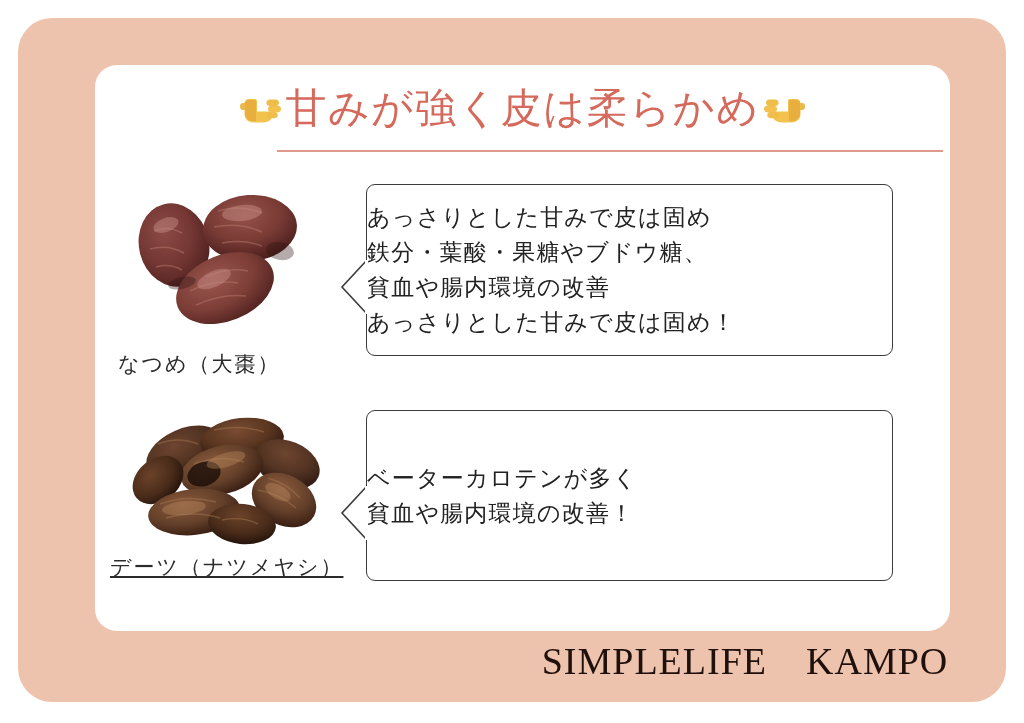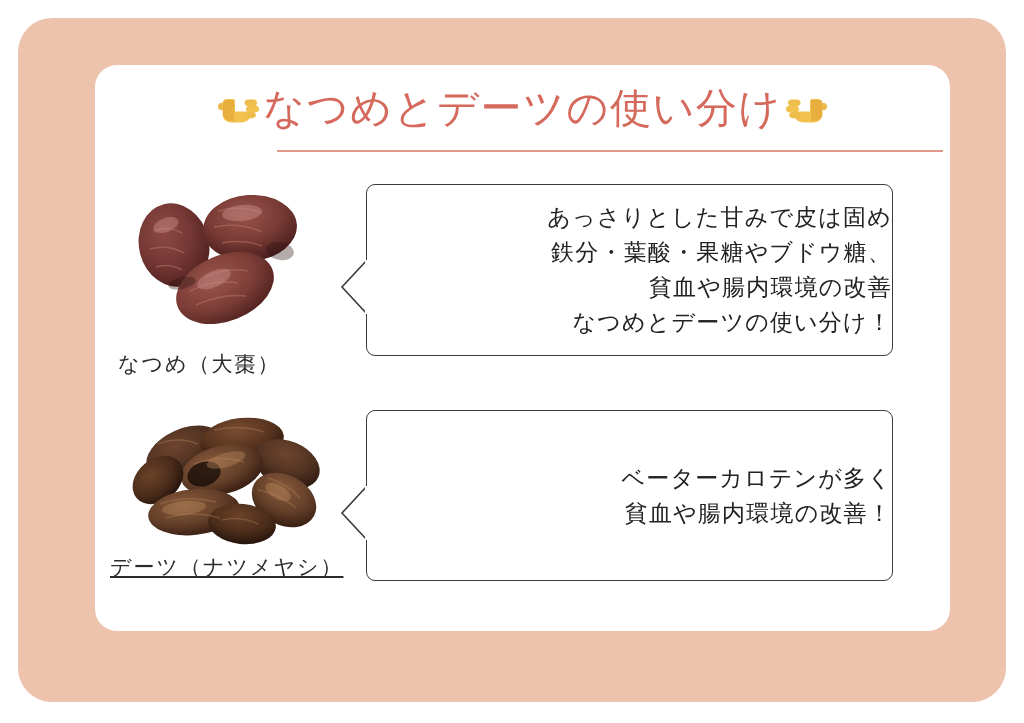--- a/index.html
+++ b/index.html
@@ -104,21 +104,21 @@
 
   
   .bubble {
     position: absolute;
     border: 1.6px solid #3b3b3b;
     border-radius: 9px;
     background: #ffffff;
     box-sizing: border-box;
     display: flex;
     flex-direction: column;
-    align-items: flex-end;
+    align-items: flex-start;
     justify-content: center;
   }
   .bubble-line {
     font-family: "DejaVu Sans", sans-serif;
     font-size: 23px;
     color: #222222;
     letter-spacing: 1.2px;
     line-height: 1.52;
     text-align: center;
     white-space: nowrap;
@@ -162,21 +162,21 @@
           <g>
             <path d="M4 14 C2 14 1 15.5 1 17.5 C1 19.5 2 21 4 21 L14 21 L14 14 Z" fill="#eab84a"></path>
             <path d="M10 10 C7 10 5.5 12 5.5 14.5 L5.5 25 C5.5 29.5 9 33.5 14.5 33.5 L24 33.5 C30 33.5 34 29.5 34 24.5 L34 22.5 L18 22.5 L18 12 C18 10.8 17 10 15.8 10 Z" fill="#f2c14e"></path>
             <path d="M33 16.5 C30.5 16.5 29 18 29 20 C29 22 30.5 23.5 33 23.5 L38 23.5 C40.5 23.5 42 22 42 20 C42 18 40.5 16.5 38 16.5 Z" fill="#f2c14e"></path>
             <path d="M31 10.5 C28.8 10.5 27.4 12 27.4 13.8 C27.4 15.6 28.8 17 31 17 L36.5 17 C38.7 17 40 15.6 40 13.8 C40 12 38.7 10.5 36.5 10.5 Z" fill="#efbd49"></path>
             <path d="M30.5 23 C28.5 23 27.2 24.4 27.2 26.1 C27.2 27.8 28.5 29.2 30.5 29.2 L35.5 29.2 C37.5 29.2 38.8 27.8 38.8 26.1 C38.8 24.4 37.5 23 35.5 23 Z" fill="#efbd49"></path>
             <path d="M10 11 C7.5 11 6 13 6 15 L6 24.5 C6 28.5 9.2 32 14.5 32 L17 32 L17 11 Z" fill="#e8ae3e"></path>
           </g>
         </svg>
       </span>
-      <span class="title-text">なつめとデーツの使い分け</span>
+      <span class="title-text">甘みが強く皮は柔らかめ</span>
       <span class="hand-emoji">
         <svg viewBox="0 0 44 40" xmlns="http://www.w3.org/2000/svg">
           <g transform="translate(44,0) scale(-1,1)">
             <path d="M4 14 C2 14 1 15.5 1 17.5 C1 19.5 2 21 4 21 L14 21 L14 14 Z" fill="#eab84a"></path>
             <path d="M10 10 C7 10 5.5 12 5.5 14.5 L5.5 25 C5.5 29.5 9 33.5 14.5 33.5 L24 33.5 C30 33.5 34 29.5 34 24.5 L34 22.5 L18 22.5 L18 12 C18 10.8 17 10 15.8 10 Z" fill="#f2c14e"></path>
             <path d="M33 16.5 C30.5 16.5 29 18 29 20 C29 22 30.5 23.5 33 23.5 L38 23.5 C40.5 23.5 42 22 42 20 C42 18 40.5 16.5 38 16.5 Z" fill="#f2c14e"></path>
             <path d="M31 10.5 C28.8 10.5 27.4 12 27.4 13.8 C27.4 15.6 28.8 17 31 17 L36.5 17 C38.7 17 40 15.6 40 13.8 C40 12 38.7 10.5 36.5 10.5 Z" fill="#efbd49"></path>
             <path d="M30.5 23 C28.5 23 27.2 24.4 27.2 26.1 C27.2 27.8 28.5 29.2 30.5 29.2 L35.5 29.2 C37.5 29.2 38.8 27.8 38.8 26.1 C38.8 24.4 37.5 23 35.5 23 Z" fill="#efbd49"></path>
             <path d="M10 11 C7.5 11 6 13 6 15 L6 24.5 C6 28.5 9.2 32 14.5 32 L17 32 L17 11 Z" fill="#e8ae3e"></path>
           </g>
@@ -240,21 +240,21 @@
   <div class="bubble" style="left:366px; top:184px; width:527px; height:172px;">
     <div class="tail">
       <svg width="28" height="56" viewBox="0 0 28 56" xmlns="http://www.w3.org/2000/svg">
         <path d="M27 1 L2 28 L27 55" fill="#ffffff" stroke="#3b3b3b" stroke-width="1.6" stroke-linejoin="miter"></path>
         <rect x="25" y="1" width="4" height="54" fill="#ffffff"></rect>
       </svg>
     </div>
     <div class="bubble-line">あっさりとした甘みで皮は固め</div>
     <div class="bubble-line">鉄分・葉酸・果糖やブドウ糖、</div>
     <div class="bubble-line">貧血や腸内環境の改善</div>
-    <div class="bubble-line">なつめとデーツの使い分け！</div>
+    <div class="bubble-line">あっさりとした甘みで皮は固め！</div>
   </div>
 
   <div class="photo" style="left:122px; top:412px; width:210px; height:140px;">
     <svg width="210" height="140" viewBox="0 0 210 140" xmlns="http://www.w3.org/2000/svg">
       <defs>
         <radialGradient id="dt1" cx="42%" cy="30%" r="72%">
           <stop offset="0%" stop-color="#6e4530"></stop>
           <stop offset="55%" stop-color="#523322"></stop>
           <stop offset="100%" stop-color="#2b1710"></stop>
         </radialGradient>
@@ -312,14 +312,15 @@
     <div class="tail">
       <svg width="28" height="56" viewBox="0 0 28 56" xmlns="http://www.w3.org/2000/svg">
         <path d="M27 1 L2 28 L27 55" fill="#ffffff" stroke="#3b3b3b" stroke-width="1.6" stroke-linejoin="miter"></path>
         <rect x="25" y="1" width="4" height="54" fill="#ffffff"></rect>
       </svg>
     </div>
     <div class="bubble-line">ベーターカロテンが多く</div>
     <div class="bubble-line">貧血や腸内環境の改善！</div>
   </div>
 
+  <div class="footer">SIMPLELIFE　KAMPO</div>
 
 </div>
 
 </body></html>

